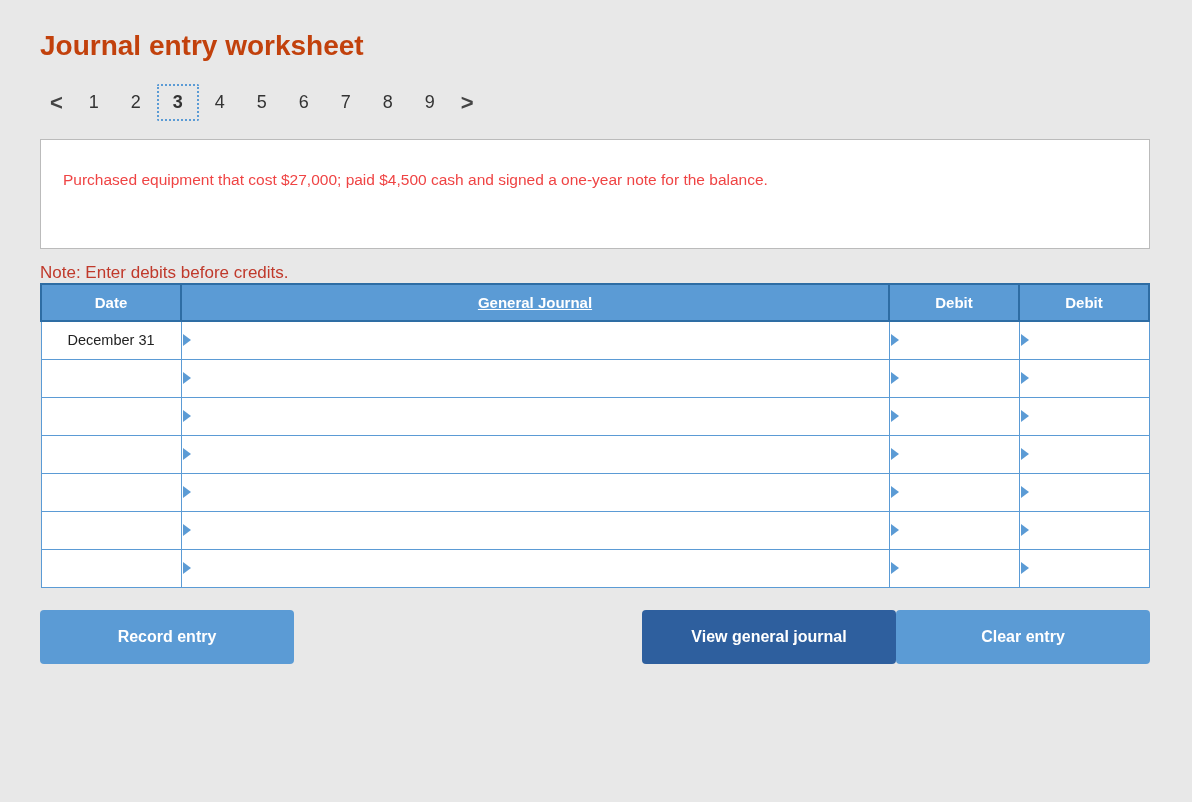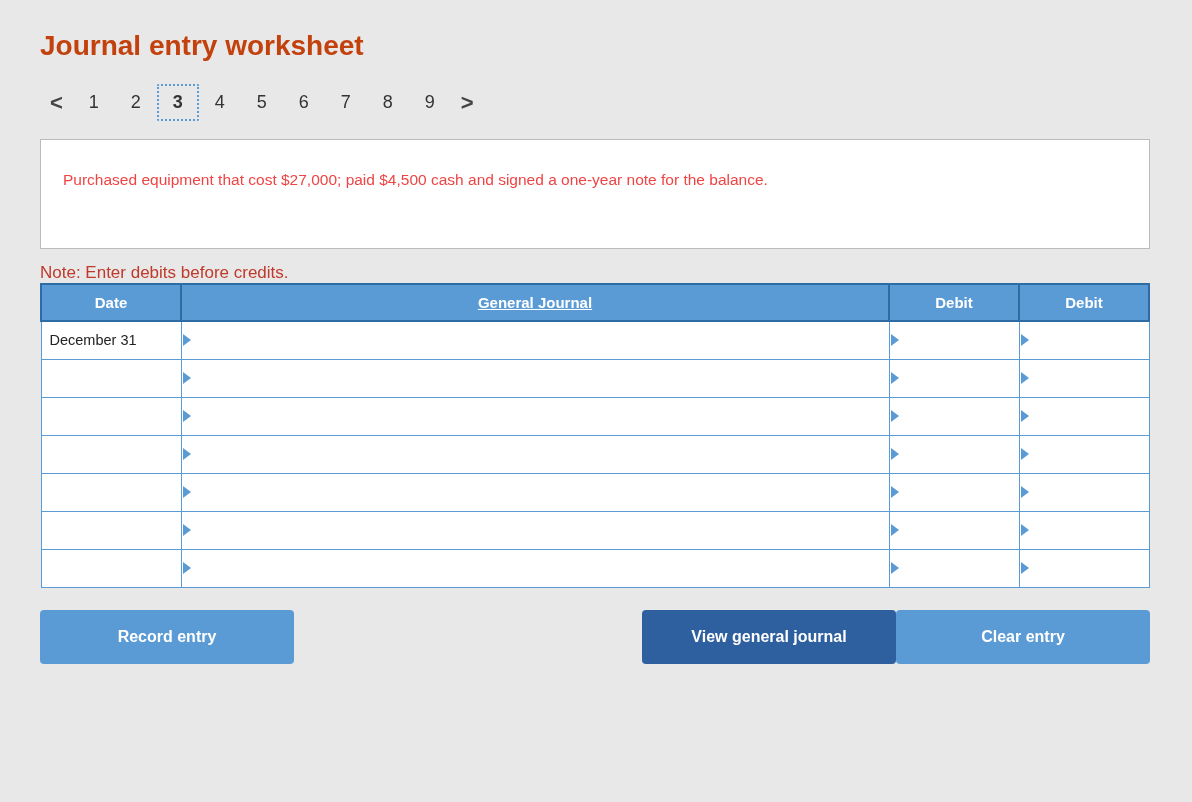--- a/index.html
+++ b/index.html
@@ -110,20 +110,21 @@
 
     .journal-table tbody tr td {
       border: 1.5px solid #5b9bd5;
       height: 38px;
       padding: 0 8px;
       background: #fff;
       font-size: 14.5px;
       color: #222;
       vertical-align: middle;
       position: relative;
+      text-align: center;
     }
 
     .journal-table tbody tr td.col-date {
       width: 140px;
     }
 
     .journal-table tbody tr td.col-journal {
       
     }
 

